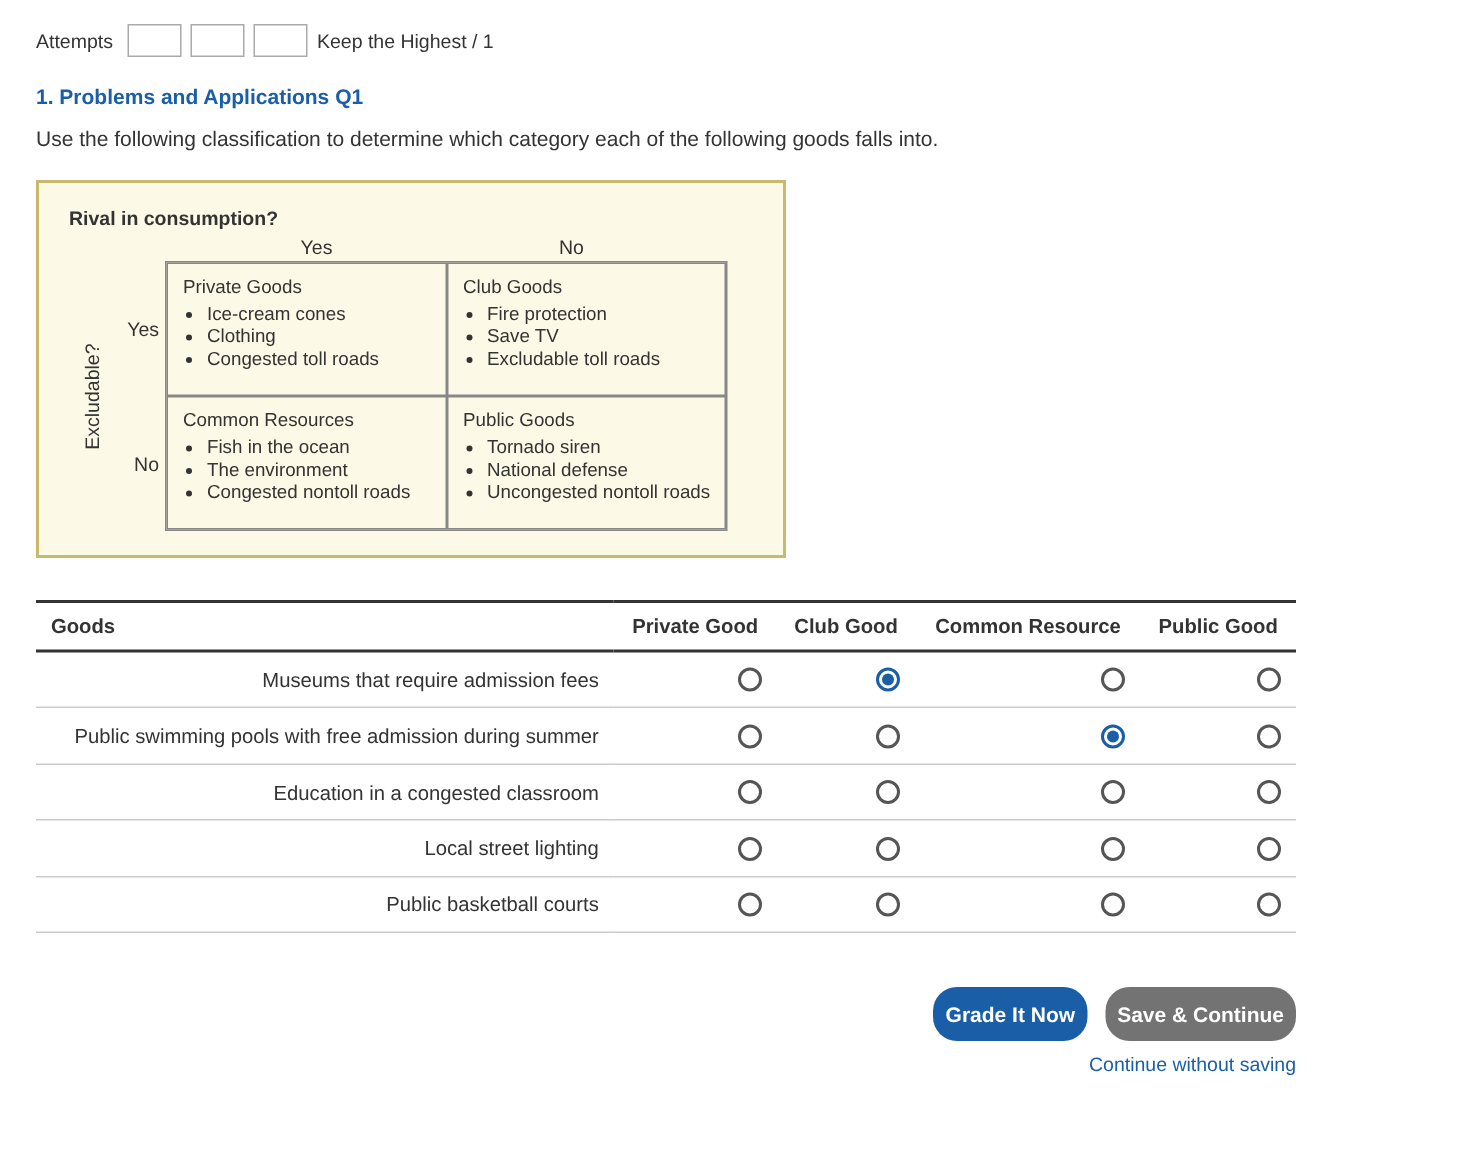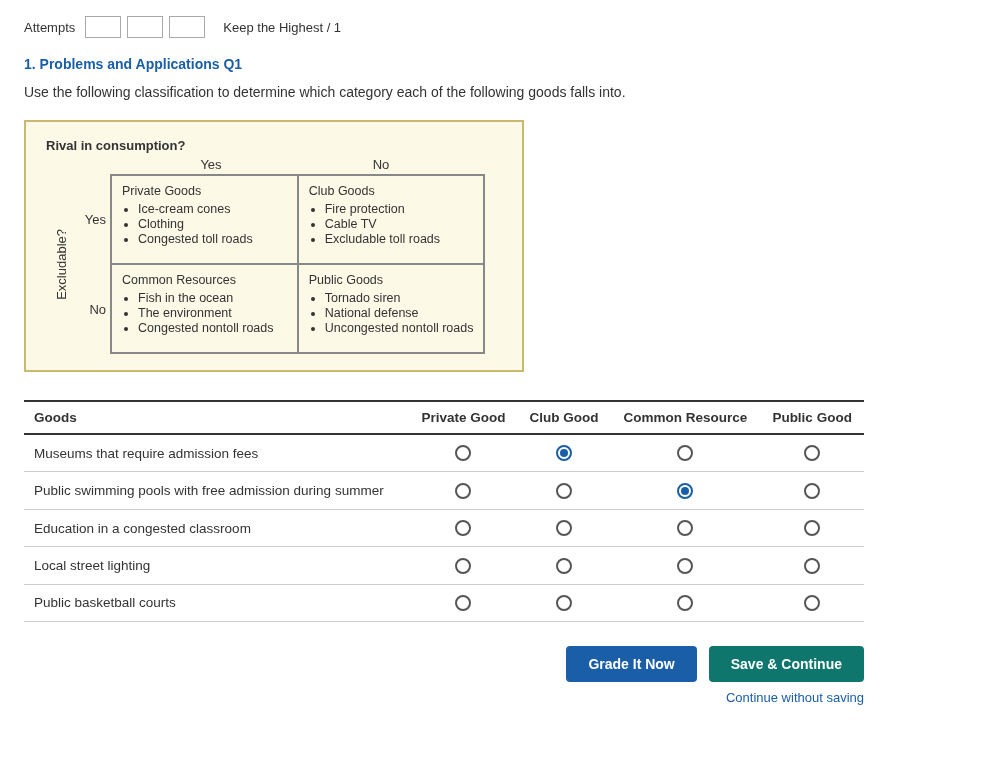--- a/index.html
+++ b/index.html
@@ -18,21 +18,21 @@
       margin-bottom: 18px;
       font-size: 13px;
     }
     .attempts-box {
       border: 1px solid #aaa;
       width: 36px;
       height: 22px;
       display: inline-block;
     }
     .attempts-label { margin-right: 4px; }
-    .keep-highest { margin-left: 12px; }
+    .keep-highest { }
 
     .question-title {
       color: #1a5ea8;
       font-weight: bold;
       font-size: 14px;
       margin-bottom: 12px;
     }
 
     .instruction {
       font-size: 14px;
@@ -94,20 +94,21 @@
       padding: 8px 10px;
       border-top: 2px solid #333;
       border-bottom: 2px solid #333;
     }
     .goods-table th.center { text-align: center; }
     .goods-table td {
       padding: 10px 10px;
       border-bottom: 1px solid #ccc;
       font-size: 13.5px;
       vertical-align: middle;
+      text-align: right;
     }
     .goods-table tr:first-child td { border-top: none; }
 
     .radio-cell {
       text-align: center;
     }
 
     
     .radio-btn {
       width: 16px;
@@ -137,33 +138,34 @@
       flex-direction: column;
       align-items: flex-end;
       max-width: 840px;
     }
     .btn-row {
       display: flex;
       gap: 12px;
       margin-bottom: 8px;
     }
     .btn {
-      padding: 10px 22px;
+      padding: 10px 8px;
       border: none;
-      border-radius: 4px;
+      border-radius: 16px;
       font-size: 14px;
       font-weight: bold;
       cursor: pointer;
+      margin-top: 12px;
     }
     .btn-grade {
       background: #1a5ea8;
       color: #fff;
     }
     .btn-save {
-      background: #0f766e;
+      background: #737373;
       color: #fff;
     }
     .continue-link {
       color: #1a5ea8;
       font-size: 13px;
       cursor: pointer;
       text-decoration: none;
     }
   </style>
 </head>
@@ -215,21 +217,21 @@
           <li>Ice-cream cones</li>
           <li>Clothing</li>
           <li>Congested toll roads</li>
         </ul>
       </div>
 
       <div class="cell">
         <div class="cell-title">Club Goods</div>
         <ul>
           <li>Fire protection</li>
-          <li>Cable TV</li>
+          <li>Save TV</li>
           <li>Excludable toll roads</li>
         </ul>
       </div>
 
       <div class="cell">
         <div class="cell-title">Common Resources</div>
         <ul>
           <li>Fish in the ocean</li>
           <li>The environment</li>
           <li>Congested nontoll roads</li>

